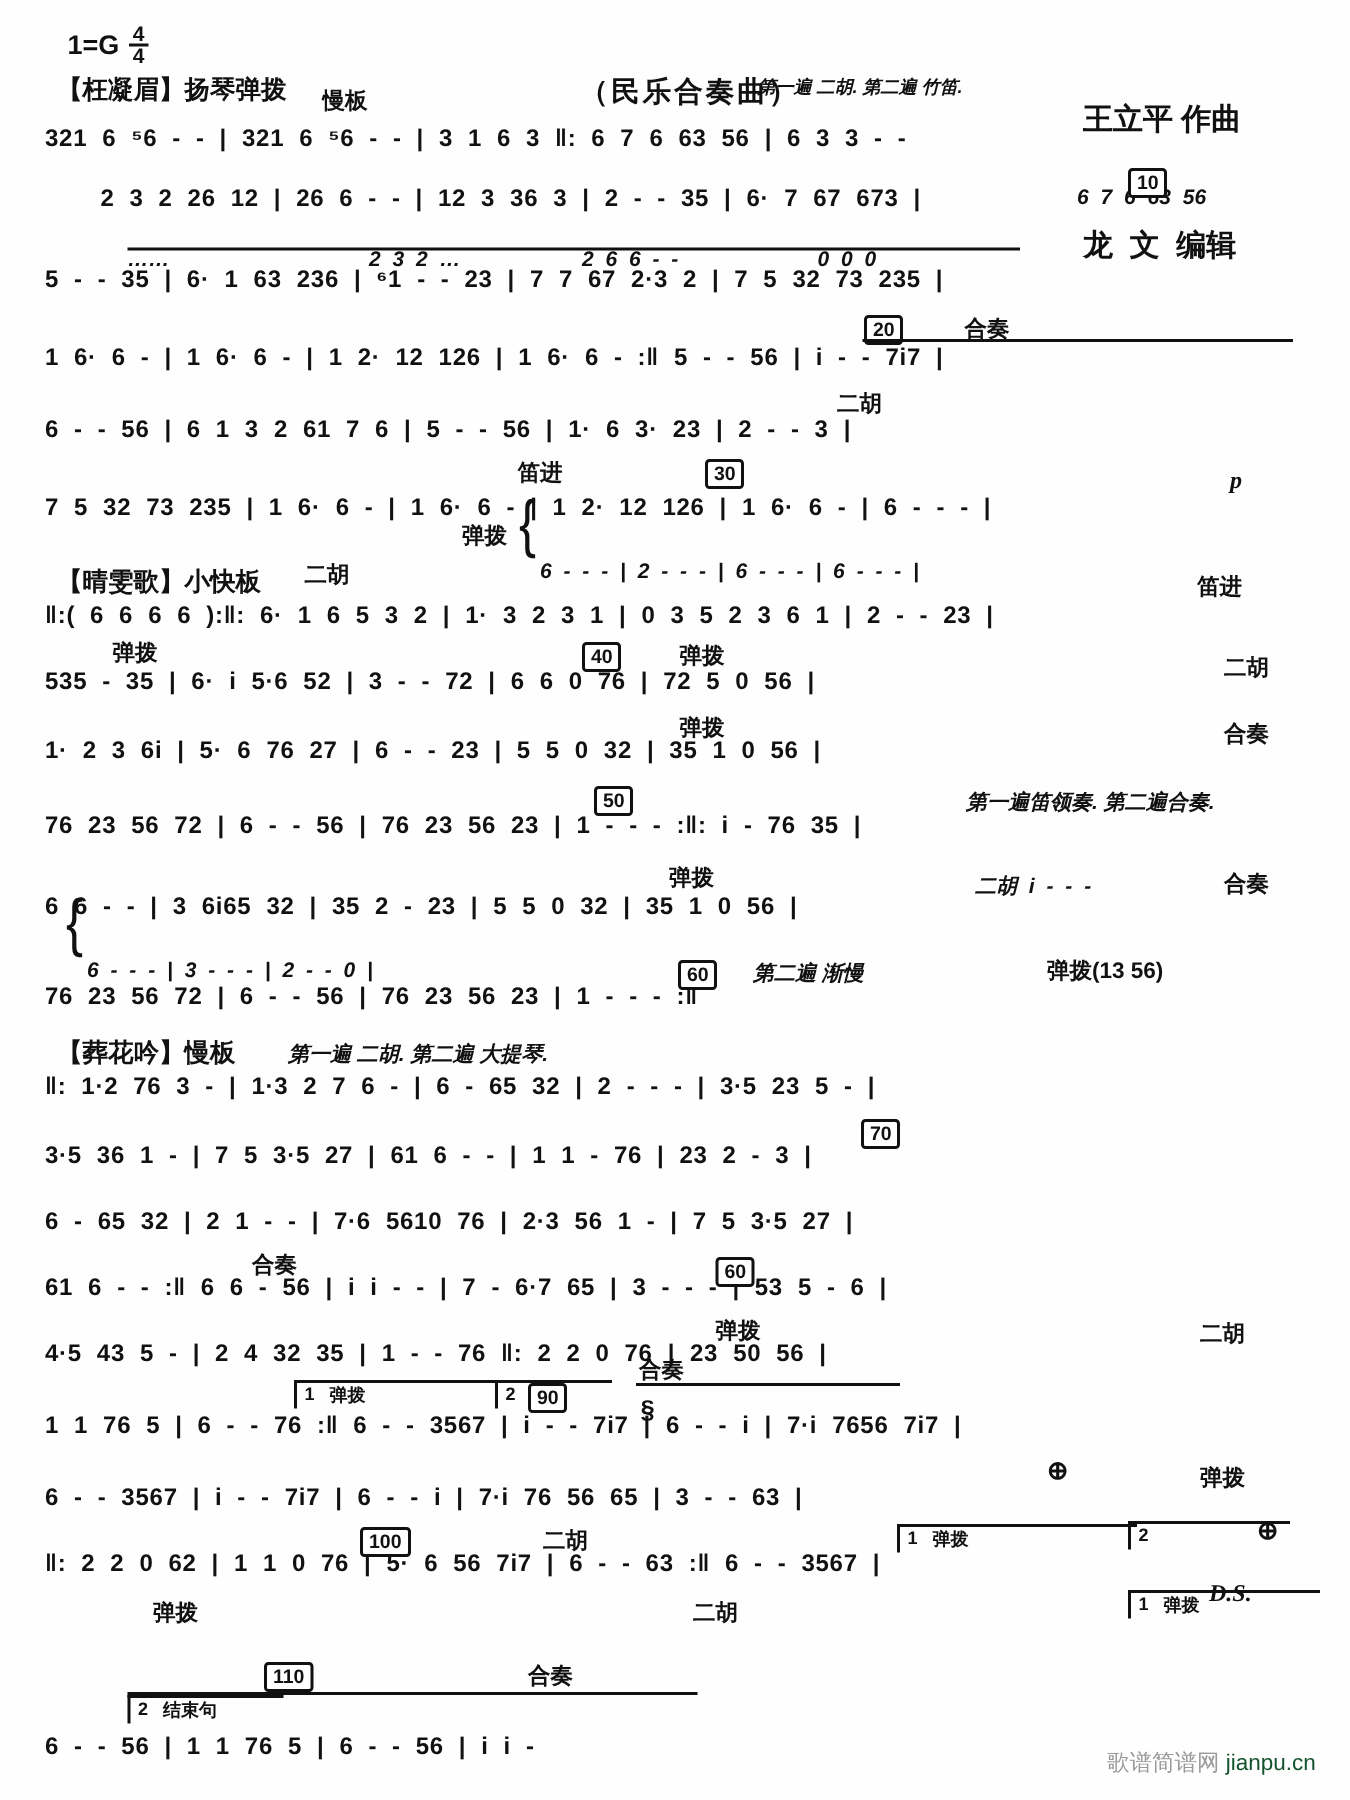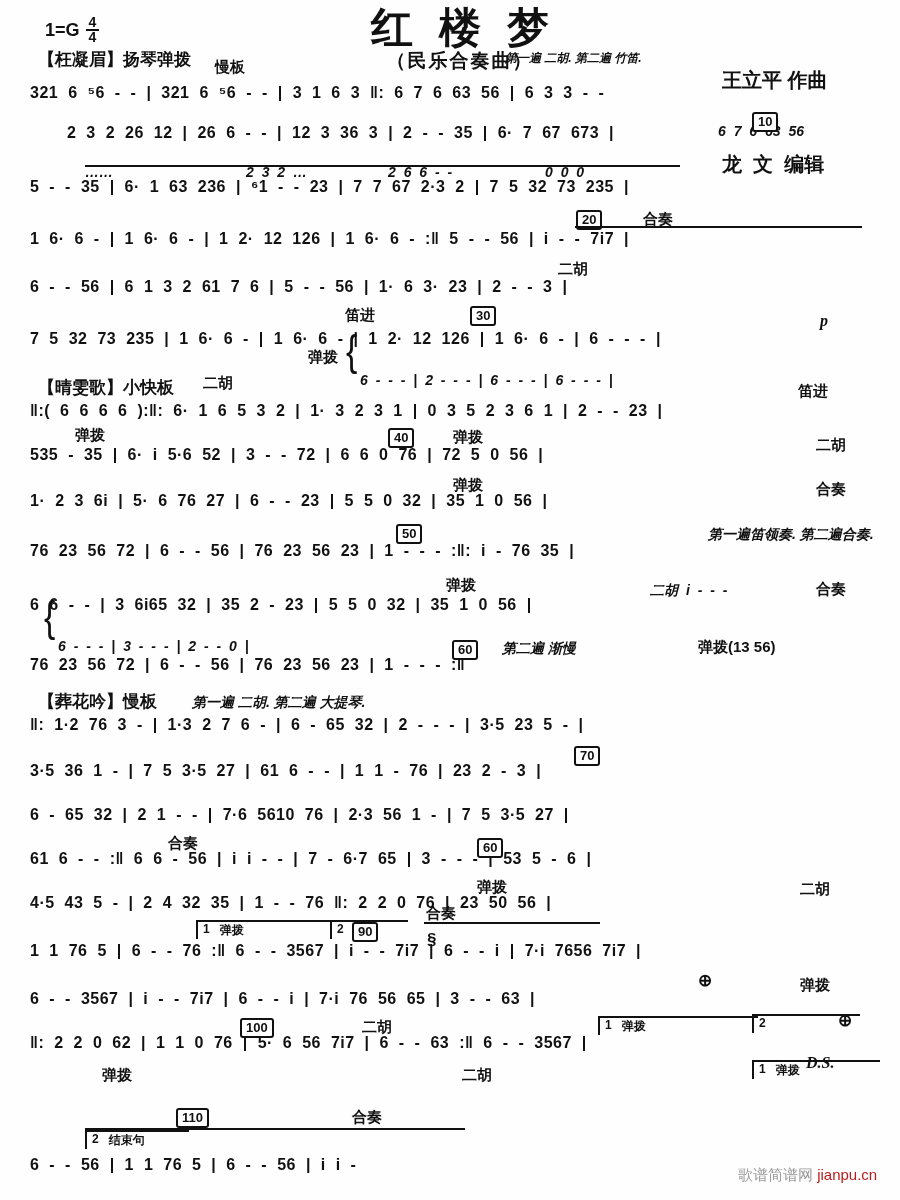--- a/index.html
+++ b/index.html
@@ -23,36 +23,35 @@
   .lbl-it{font-size:14px;font-weight:bold;font-style:italic;}
   .lbl-dyn{font-size:16px;font-weight:bold;font-style:italic;font-family:"Liberation Serif",serif;}
   .lbl-box{font-size:13px;font-weight:bold;border:2px solid #111;border-radius:3px;padding:0 4px;background:#fff;line-height:16px;}
   .lbl-sym{font-size:17px;font-weight:bold;}
   .lbl-brace{font-size:34px;font-weight:normal;transform:scaleY(1.25);transform-origin:top left;}
   .volta{position:absolute;border-top:2px solid #111;border-left:2px solid #111;height:17px;
          display:flex;gap:10px;padding:0 5px;font-size:12px;font-weight:bold;align-items:flex-start;}
   .rule{position:absolute;height:2px;background:#111;}
   .watermark{left:738px;top:1166px;font-size:15px;}
   .watermark .site{color:#9a9a9a;}
-  .watermark .domain{color:#b91c1c;}
+  .watermark .domain{color:#14532d;}
 </style>
 </head>
 <body>
 
 <div id="score">
 
   <div class="abs keysig">
     <span>1=G</span>
     <span class="meter">
       <span class="num">4</span>
       <span>4</span>
     </span>
   </div>
 
-  <div class="abs title">红楼梦</div>
   <div class="abs subtitle">（民乐合奏曲）</div>
 
   <div class="abs credits">
     <div>王立平 作曲</div>
     <div>龙  文  编辑</div>
   </div>
 
   <div class="abs perfnote">第一遍 二胡. 第二遍 竹笛.</div>
 
   <div class="abs watermark">
@@ -108,21 +107,21 @@
     <div class="lbl lbl-cn" style="left: 558px; top: 260px;">二胡</div>
     <div class="lbl lbl-cn" style="left: 345px; top: 306px;">笛进</div>
     <div class="lbl lbl-cn" style="left: 308px; top: 348px;">弹拨</div>
     <div class="lbl lbl-cn" style="left: 203px; top: 374px;">二胡</div>
     <div class="lbl lbl-cn" style="left: 798px; top: 382px;">笛进</div>
     <div class="lbl lbl-cn" style="left: 75px; top: 426px;">弹拨</div>
     <div class="lbl lbl-cn" style="left: 453px; top: 428px;">弹拨</div>
     <div class="lbl lbl-cn" style="left: 816px; top: 436px;">二胡</div>
     <div class="lbl lbl-cn" style="left: 453px; top: 476px;">弹拨</div>
     <div class="lbl lbl-cn" style="left: 816px; top: 480px;">合奏</div>
-    <div class="lbl lbl-it" style="left: 708px; top: 526px; text-align: right;">第一遍笛领奏. 第二遍合奏.</div>
+    <div class="lbl lbl-it" style="left: 644px; top: 526px; text-align: right;">第一遍笛领奏. 第二遍合奏.</div>
     <div class="lbl lbl-cn" style="left: 446px; top: 576px;">弹拨</div>
     <div class="lbl lbl-cn" style="left: 816px; top: 580px;">合奏</div>
     <div class="lbl lbl-it" style="left: 502px; top: 640px;">第二遍 渐慢</div>
     <div class="lbl lbl-cn" style="left: 698px; top: 638px;">弹拨(13 56)</div>
     <div class="lbl lbl-cn" style="left: 168px; top: 834px;">合奏</div>
     <div class="lbl lbl-cn" style="left: 477px; top: 878px;">弹拨</div>
     <div class="lbl lbl-cn" style="left: 800px; top: 880px;">二胡</div>
     <div class="lbl lbl-cn" style="left: 426px; top: 904px;">合奏</div>
     <div class="lbl lbl-cn" style="left: 800px; top: 976px;">弹拨</div>
     <div class="lbl lbl-cn" style="left: 362px; top: 1018px;">二胡</div>

